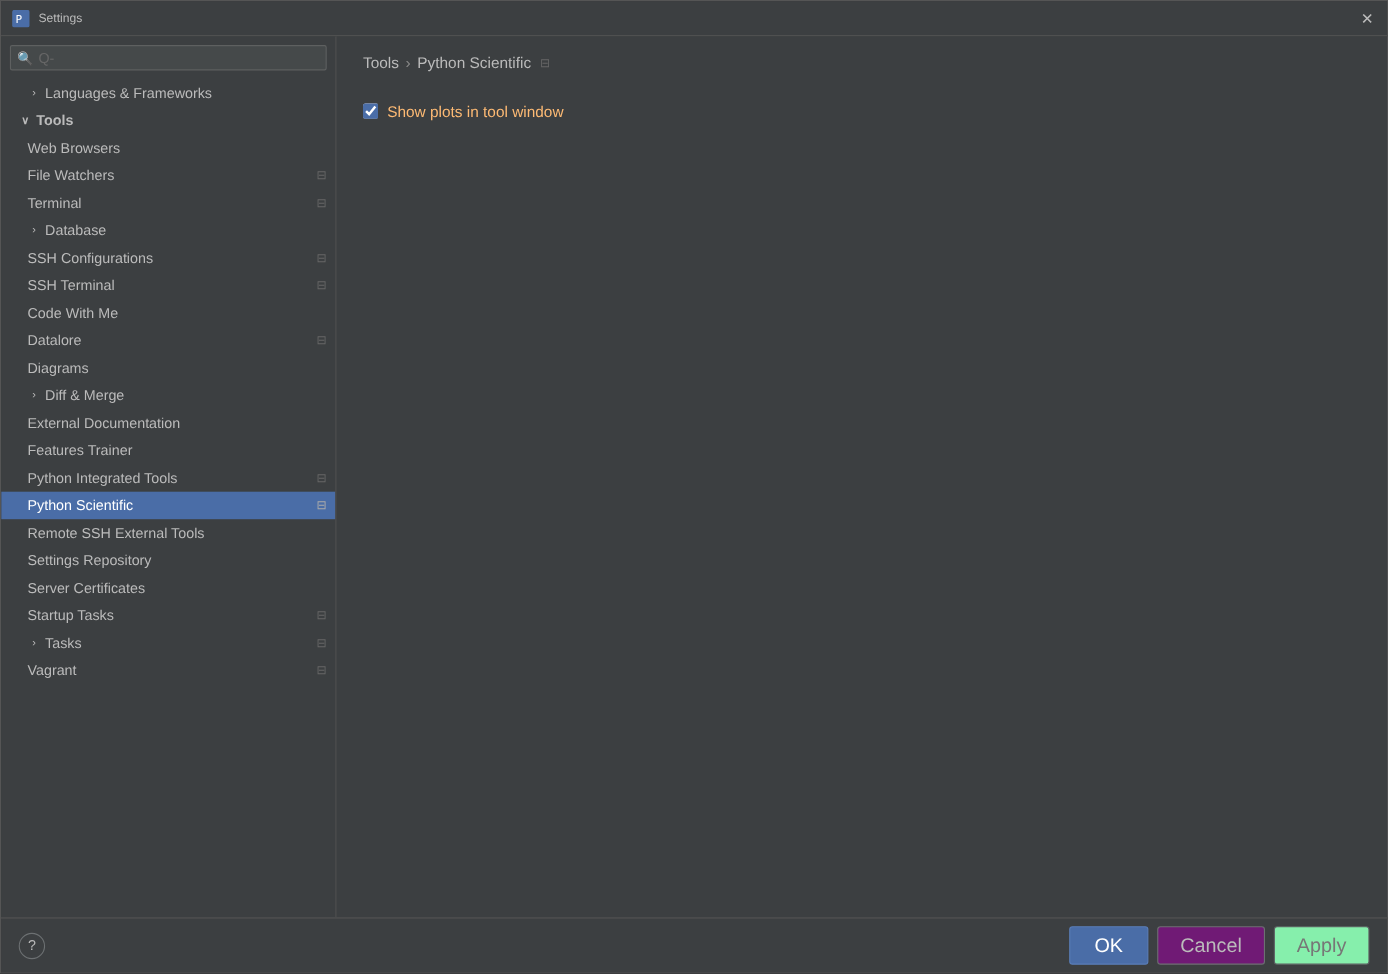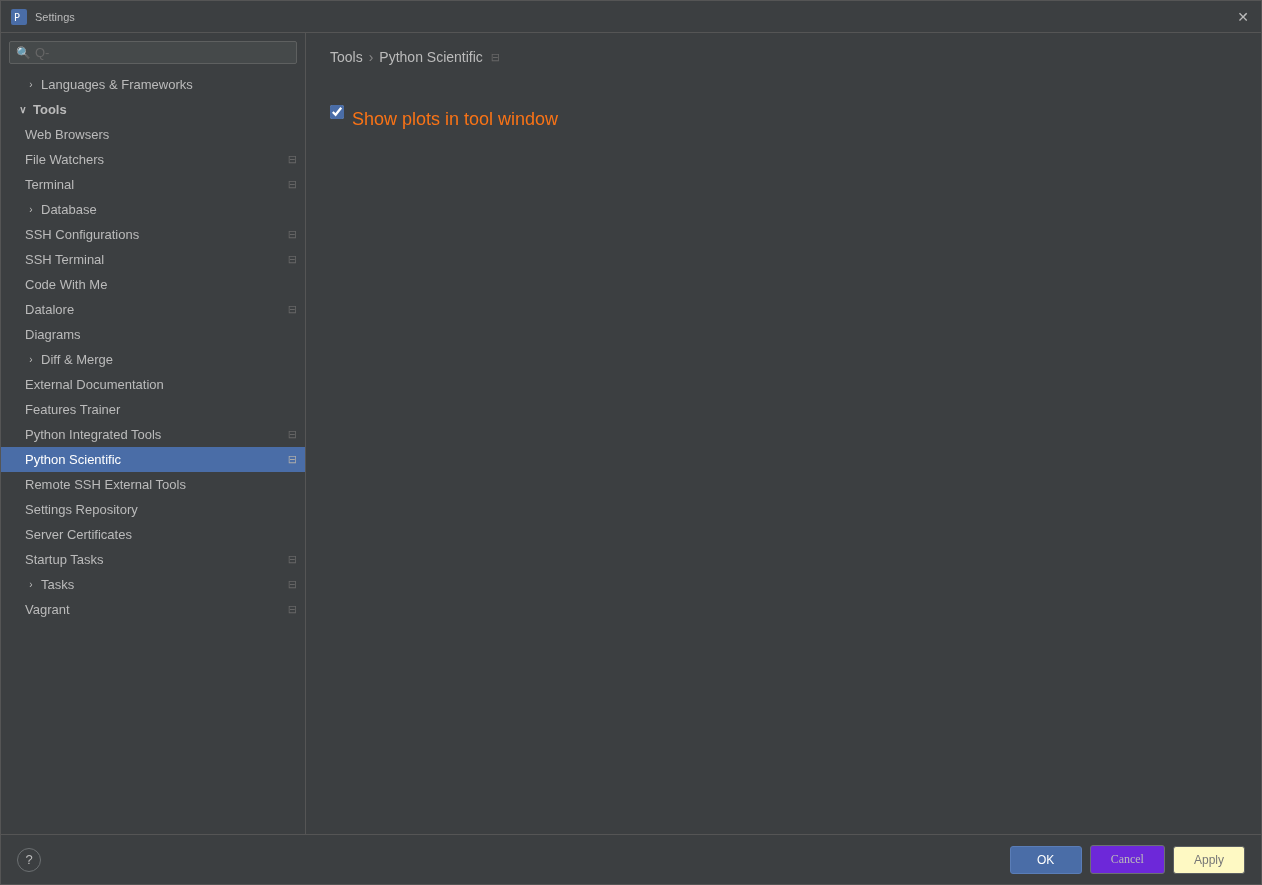--- a/index.html
+++ b/index.html
@@ -167,56 +167,54 @@
       gap: 8px;
       padding: 4px 0;
     }
     .checkbox-input {
       width: 14px;
       height: 14px;
       accent-color: #4a6da7;
       cursor: pointer;
     }
     .checkbox-label {
-      color: #f97316;
-      font-size: 18px;
-      margin-top: 16px;
+      color: #fdba74;
+      font-size: 14px;
     }
     .footer {
       height: 50px;
       background: #3c3f41;
       border-top: 1px solid #555;
       display: flex;
       align-items: center;
       justify-content: flex-end;
       padding: 0 16px;
       gap: 8px;
       flex-shrink: 0;
     }
     .btn {
       padding: 6px 20px;
       border-radius: 3px;
       border: 1px solid;
       cursor: pointer;
-      font-size: 12px;
+      font-size: 18px;
       min-width: 72px;
     }
     .btn-primary {
       background: #4a6da7;
       border-color: #5a7db7;
       color: #ffffff;
     }
     .btn-secondary {
-      background: #6d28d9;
+      background: #701a75;
       border-color: #6c7072;
       color: #bbbbbb;
-      font-family: Liberation Serif, serif;
     }
     .btn-disabled {
-      background: #fef9c3;
+      background: #86efac;
       border-color: #5c5f62;
       color: #777;
       cursor: default;
     }
     .help-btn {
       width: 24px;
       height: 24px;
       border-radius: 50%;
       border: 1px solid #6c7072;
       background: transparent;

